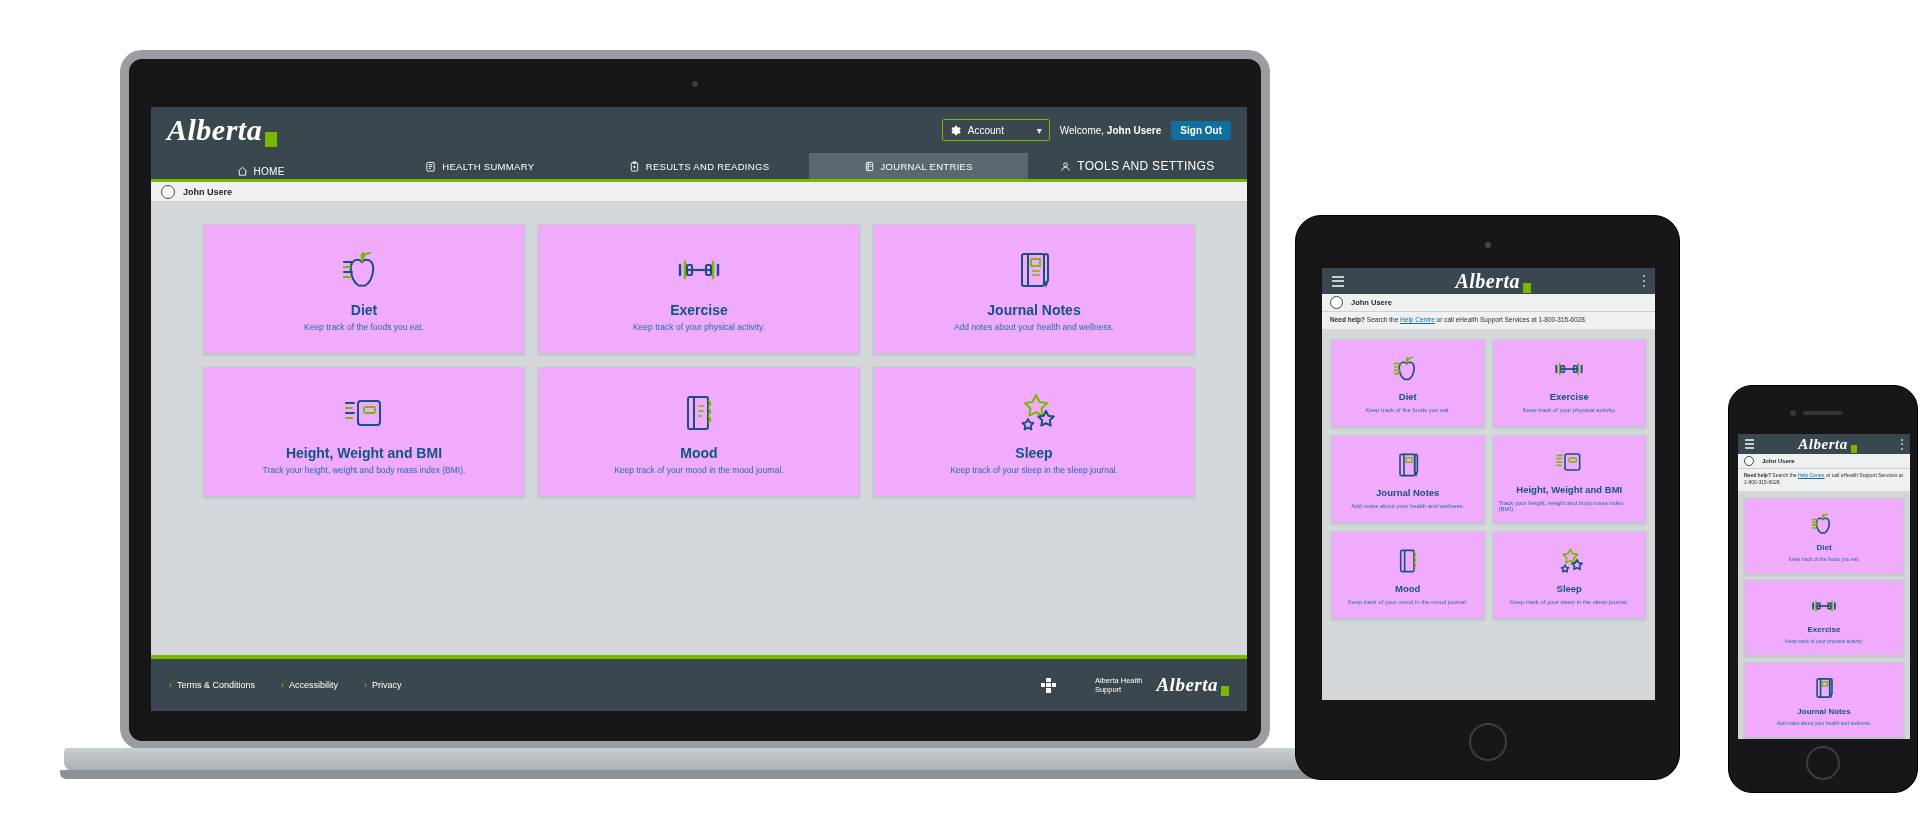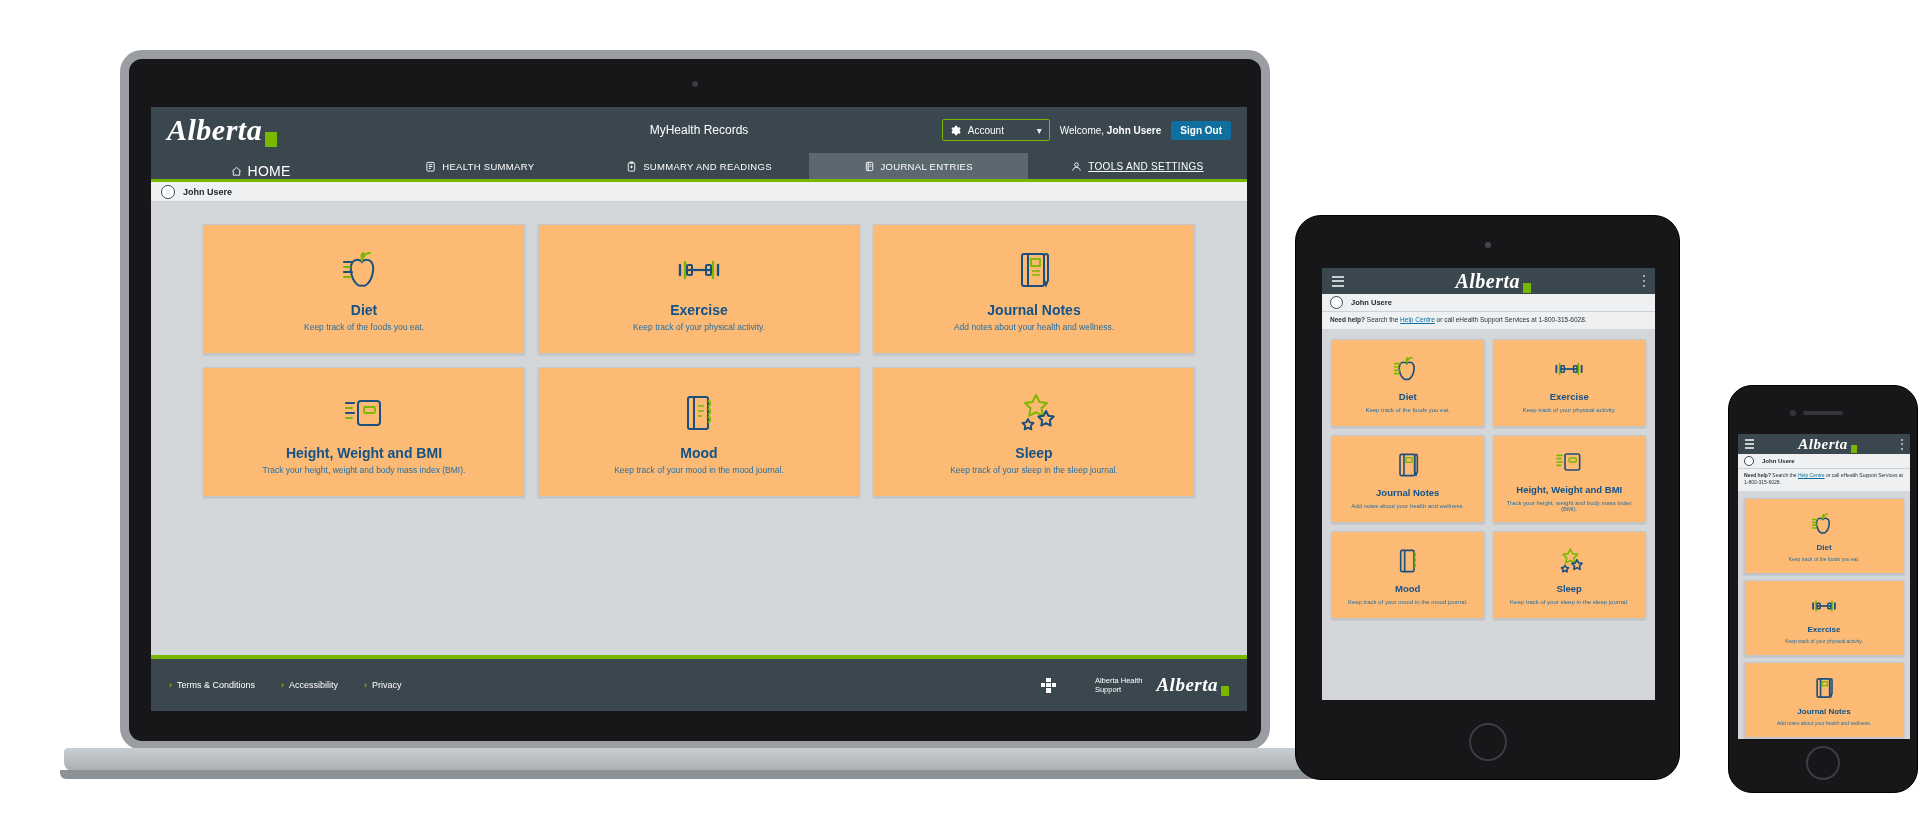--- a/index.html
+++ b/index.html
@@ -70,23 +70,23 @@
   .avatar::before { content:""; position:absolute; left:50%; top:22%; transform:translateX(-50%); border-radius:50%; background:#3b474f; }
   .avatar::after { content:""; position:absolute; left:50%; bottom:12%; transform:translateX(-50%); border-radius:50% 50% 0 0; background:#3b474f; }
   .username { color:#22272b; font-weight:700; }
   .helpline { background:#eef0f1; color:#2b3136; flex:none; }
   .helpline b { font-weight:700; }
   .helplink { color:#0f6f9e; text-decoration:underline; }
 
   .content { flex:1; background:#d3d7da; padding:20px; }
   .cards { display:grid; grid-template-columns:repeat(3,1fr); gap:12px; }
   .card {
-    background:#fdba74; border:1px solid #c3c8cc; box-shadow:0 1px 2px rgba(0,0,0,.14);
+    background:#f0abfc; border:1px solid #c3c8cc; box-shadow:0 1px 2px rgba(0,0,0,.14);
     display:flex; flex-direction:column; align-items:center; justify-content:center;
-    text-align:center;
+    text-align:left;
   }
   .card-icon { display:flex; align-items:center; justify-content:center; }
   .card-title { color:#12538a; font-weight:700; }
   .card-sub { color:#1f6fa8; }
 
   .footer { background:#3b474f; border-top:4px solid #7ab800; display:flex; align-items:center; flex:none; }
   .flinks { display:flex; align-items:center; }
   .flink { color:#fff; display:flex; align-items:center; gap:5px; }
   .chevg { color:#7ab800; font-weight:700; }
   .footer-right { margin-left:auto; display:flex; align-items:center; gap:14px; }
@@ -125,70 +125,69 @@
       <div class="laptop-cam"></div>
       <div class="laptop-screen">
 
         <div class="site" style="font-size:11px;">
 
           <div class="topbar" style="height:46px;">
             <div class="brand" style="font-size:30px;">
               <span>Alberta</span>
               <span class="brand-flag" style="width:12px;height:15px;"></span>
             </div>
-            <div class="site-title" style="font-size:12px;">MyHealth Records</div>
             <div class="topbar-right">
               <div class="account-select" style="width:108px;height:22px;padding:0 7px;font-size:10px;">
                 <svg width="11" height="11" viewBox="0 0 24 24" fill="#fff">
                     <path d="M12 8a4 4 0 100 8 4 4 0 000-8zm9.4 4c0-.6-.05-1.2-.15-1.8l2.1-1.6-2-3.5-2.5 1a7.9 7.9 0 00-3.1-1.8L15.3 1.5h-4l-.4 2.8a7.9 7.9 0 00-3.1 1.8l-2.5-1-2 3.5 2.1 1.6c-.1.6-.15 1.2-.15 1.8s.05 1.2.15 1.8l-2.1 1.6 2 3.5 2.5-1a7.9 7.9 0 003.1 1.8l.4 2.8h4l.4-2.8a7.9 7.9 0 003.1-1.8l2.5 1 2-3.5-2.1-1.6c.1-.6.15-1.2.15-1.8z"></path>
                   </svg>
                 <span>Account</span>
                 <span class="chev">▾</span>
               </div>
               <div class="welcome" style="font-size:10px;">
                 <span>Welcome,</span>
                 <b>John Usere</b>
               </div>
               <div class="signout" style="font-size:10px;padding:4px 9px;">Sign Out</div>
             </div>
           </div>
 
           <div class="navwrap">
             <div class="navrow" style="height:26px;background:#3b474f;">
-              <div class="navitem" style="font-size:14px;margin-top:10px;">
+              <div class="navitem" style="font-size:10px;margin-top:10px;">
                 <svg width="11" height="11" viewBox="0 0 24 24" fill="none" stroke="#fff" stroke-width="2">
                     <path d="M3 11l9-8 9 8"></path>
                     <path d="M5 10v10h14V10"></path>
                   </svg>
                 <span>HOME</span>
               </div>
               <div class="navitem" style="font-size:9.5px;">
                 <svg width="11" height="11" viewBox="0 0 24 24" fill="none" stroke="#fff" stroke-width="2">
                     <rect x="4" y="3" width="16" height="19" rx="2"></rect>
                     <path d="M8 8h8M8 12h8M8 16h5"></path>
                   </svg>
                 <span>HEALTH SUMMARY</span>
               </div>
               <div class="navitem" style="font-size:9.5px;">
                 <svg width="11" height="11" viewBox="0 0 24 24" fill="none" stroke="#fff" stroke-width="2">
                     <rect x="5" y="4" width="14" height="18" rx="2"></rect>
                     <path d="M9 2h6v3H9z"></path>
                     <path d="M12 10v6M9 13h6"></path>
                   </svg>
-                <span>SUMMARY AND READINGS</span>
+                <span>RESULTS AND READINGS</span>
               </div>
               <div class="navitem active" style="font-size:9.5px;">
                 <svg width="11" height="11" viewBox="0 0 24 24" fill="none" stroke="#fff" stroke-width="2">
                     <rect x="5" y="3" width="14" height="18" rx="2"></rect>
                     <path d="M9 3v18" stroke-width="2.5"></path>
                     <path d="M12 8h4M12 12h4"></path>
                   </svg>
                 <span>JOURNAL ENTRIES</span>
               </div>
-              <div class="navitem" style="font-size:10px;text-decoration:underline;">
+              <div class="navitem" style="font-size:12px;">
                 <svg width="11" height="11" viewBox="0 0 24 24" fill="none" stroke="#fff" stroke-width="2">
                     <circle cx="12" cy="8" r="4"></circle>
                     <path d="M4 21c0-4.4 3.6-7 8-7s8 2.6 8 7"></path>
                   </svg>
                 <span>TOOLS AND SETTINGS</span>
               </div>
             </div>
             <div class="navunder"></div>
           </div>
 

